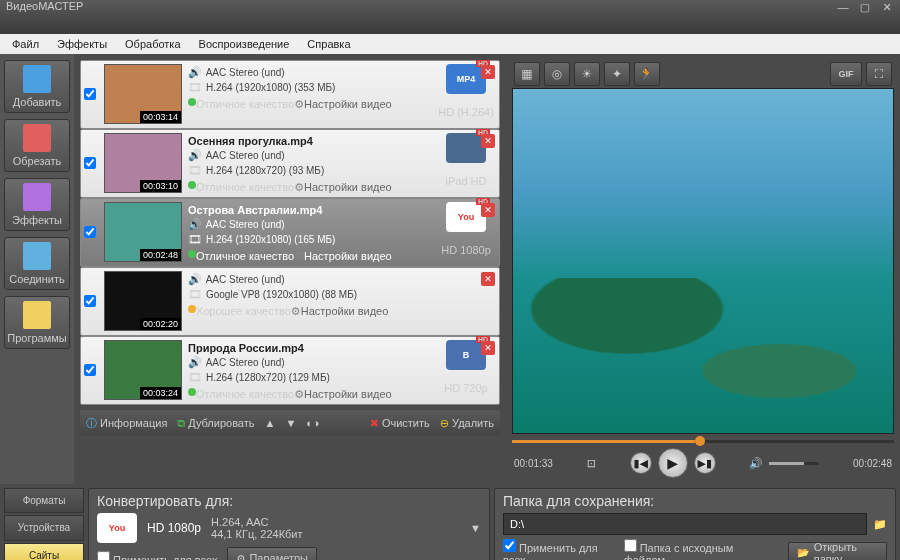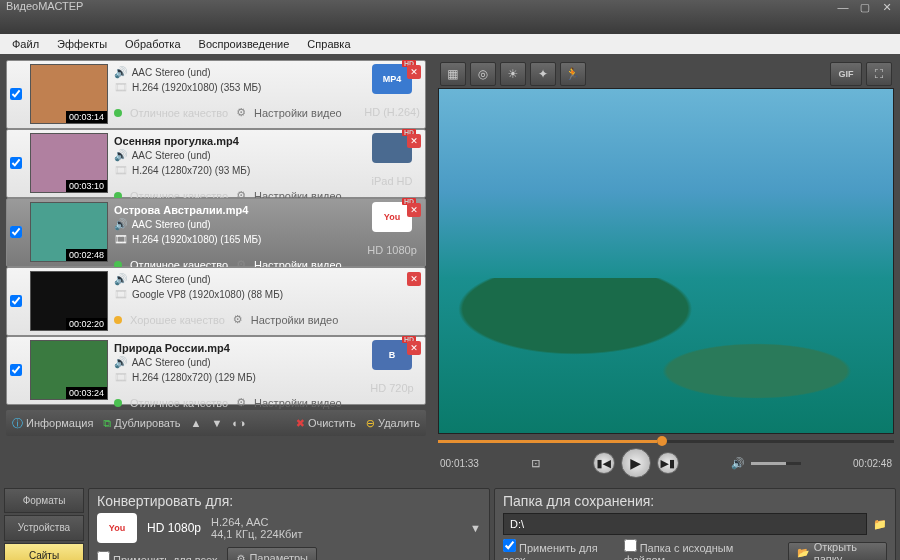--- a/index.html
+++ b/index.html
@@ -17,21 +17,21 @@
 .row{background:linear-gradient(#f4f4f4,#e4e4e4);border:1px solid #888;border-radius:2px;height:69px;display:flex;align-items:flex-start;padding:3px;gap:6px;position:relative}
 .row.sel{background:linear-gradient(#9a9a9a,#7a7a7a)}
 .row .chk{width:14px;margin-top:24px}
 .row input[type=checkbox]{width:12px;height:12px}
 .thumb{width:78px;height:60px;background:#222;border:1px solid #555;position:relative;flex-shrink:0}
 .thumb .dur{position:absolute;bottom:0;right:0;background:#000;color:#fff;font-size:9px;padding:1px 3px}
 .meta{flex:1;display:flex;flex-direction:column;gap:2px;padding-top:2px}
 .meta .name{font-weight:bold;color:#222;font-size:11px}
 .row.sel .meta *{color:#fff}
 .meta .line{font-size:10px;color:#444;display:flex;align-items:center;gap:4px}
-.meta .bline{font-size:10px;display:flex;align-items:center;gap:8px;margin-top:10px}
+.meta .bline{font-size:10px;display:flex;align-items:flex-start;margin-top:2px}
 .dot{width:8px;height:8px;border-radius:50%;display:inline-block}
 .fmt{width:60px;display:flex;flex-direction:column;align-items:center;gap:12px;font-size:9px;color:#444}
 .badge{width:40px;height:30px;border-radius:4px;display:flex;align-items:center;justify-content:center;font-size:9px;font-weight:bold;color:#fff;position:relative}
 .badge .hd{position:absolute;top:-4px;right:-4px;background:#d33;font-size:7px;padding:0 2px;border-radius:1px}
 .xbtn{width:14px;height:14px;background:#d44;color:#fff;border-radius:2px;display:flex;align-items:center;justify-content:center;font-size:9px;cursor:pointer;position:absolute;top:4px;right:4px}
 .listbar{height:26px;background:linear-gradient(#5a5a5a,#444);border-radius:2px;display:flex;align-items:center;padding:0 6px;gap:10px;font-size:10px}
 .lb-item{display:flex;align-items:center;gap:3px;cursor:pointer}
 .preview{flex:1;background:#4a4a4a;padding:6px;display:flex;flex-direction:column}
 .ptoolbar{height:28px;display:flex;align-items:center;gap:4px;padding:0 2px}
 .ptb{width:26px;height:24px;background:linear-gradient(#6a6a6a,#4a4a4a);border:1px solid #333;border-radius:2px;display:flex;align-items:center;justify-content:center;cursor:pointer;font-size:12px}
@@ -79,20 +79,42 @@
 
 <div class="menubar">
   <span>Файл</span>
   <span>Эффекты</span>
   <span>Обработка</span>
   <span>Воспроизведение</span>
   <span>Справка</span>
 </div>
 
 <div class="main">
+  <div class="sidebar" id="sidebar">
+      <div class="sidebtn">
+        <div class="ic" style="background:#4aa0e0"></div>
+        <span>Добавить</span>
+      </div>
+      <div class="sidebtn">
+        <div class="ic" style="background:#e06060"></div>
+        <span>Обрезать</span>
+      </div>
+      <div class="sidebtn">
+        <div class="ic" style="background:#b070e0"></div>
+        <span>Эффекты</span>
+      </div>
+      <div class="sidebtn">
+        <div class="ic" style="background:#60b0e0"></div>
+        <span>Соединить</span>
+      </div>
+      <div class="sidebtn">
+        <div class="ic" style="background:#f0d060"></div>
+        <span>Программы</span>
+      </div>
+    </div>
   <div class="listcol">
     <div id="rows">
         <div class="row ">
     <div class="chk"><input type="checkbox" checked="" style=""></div>
     <div class="thumb" style="background:#c08050">
             <span class="dur">00:03:14</span>
           </div>
     <div class="meta">
       <div class="line"><span>🔊</span>AAC Stereo (und)</div>
       <div class="line"><span>🎞</span>H.264 (1920x1080) (353 МБ)</div>

